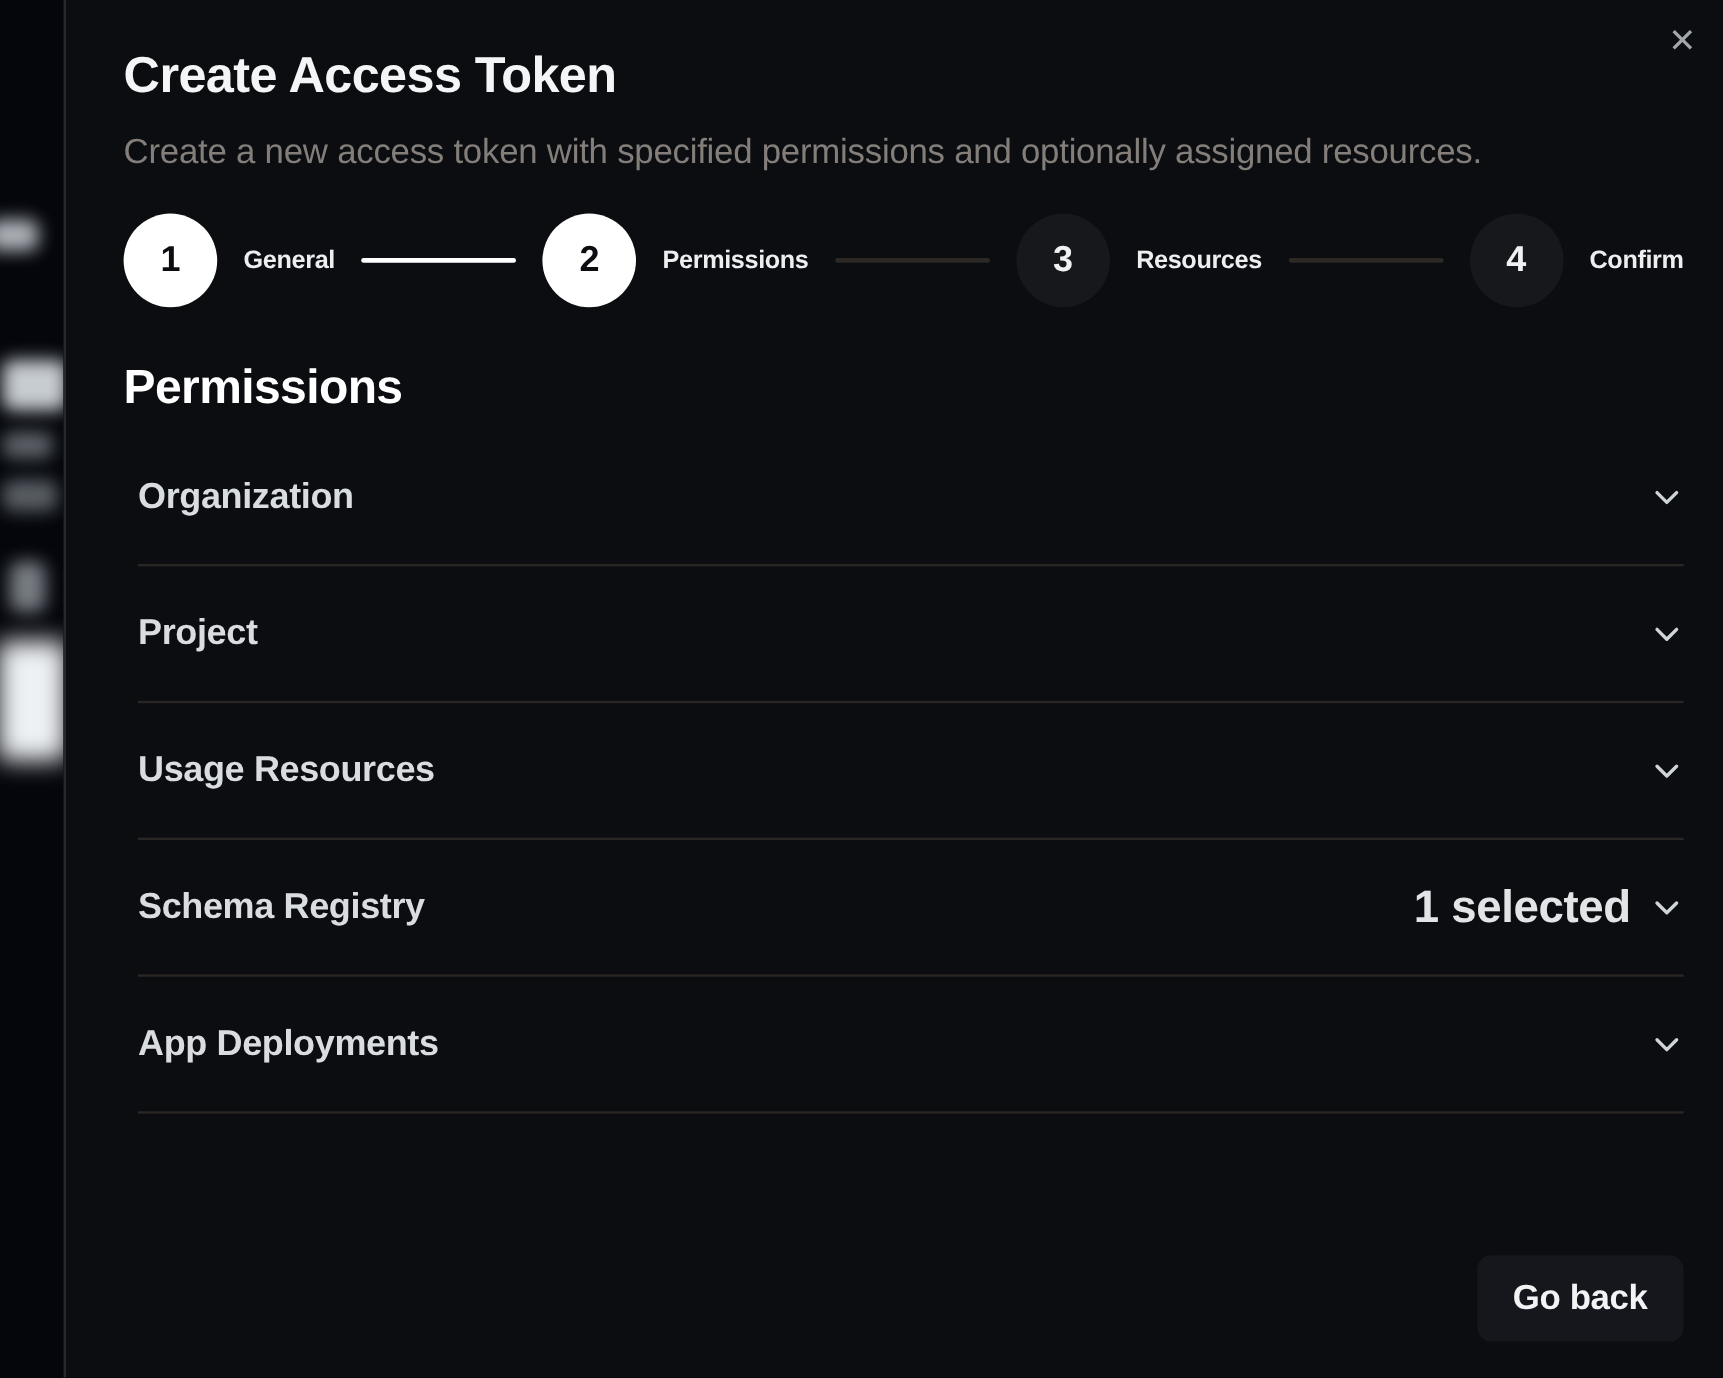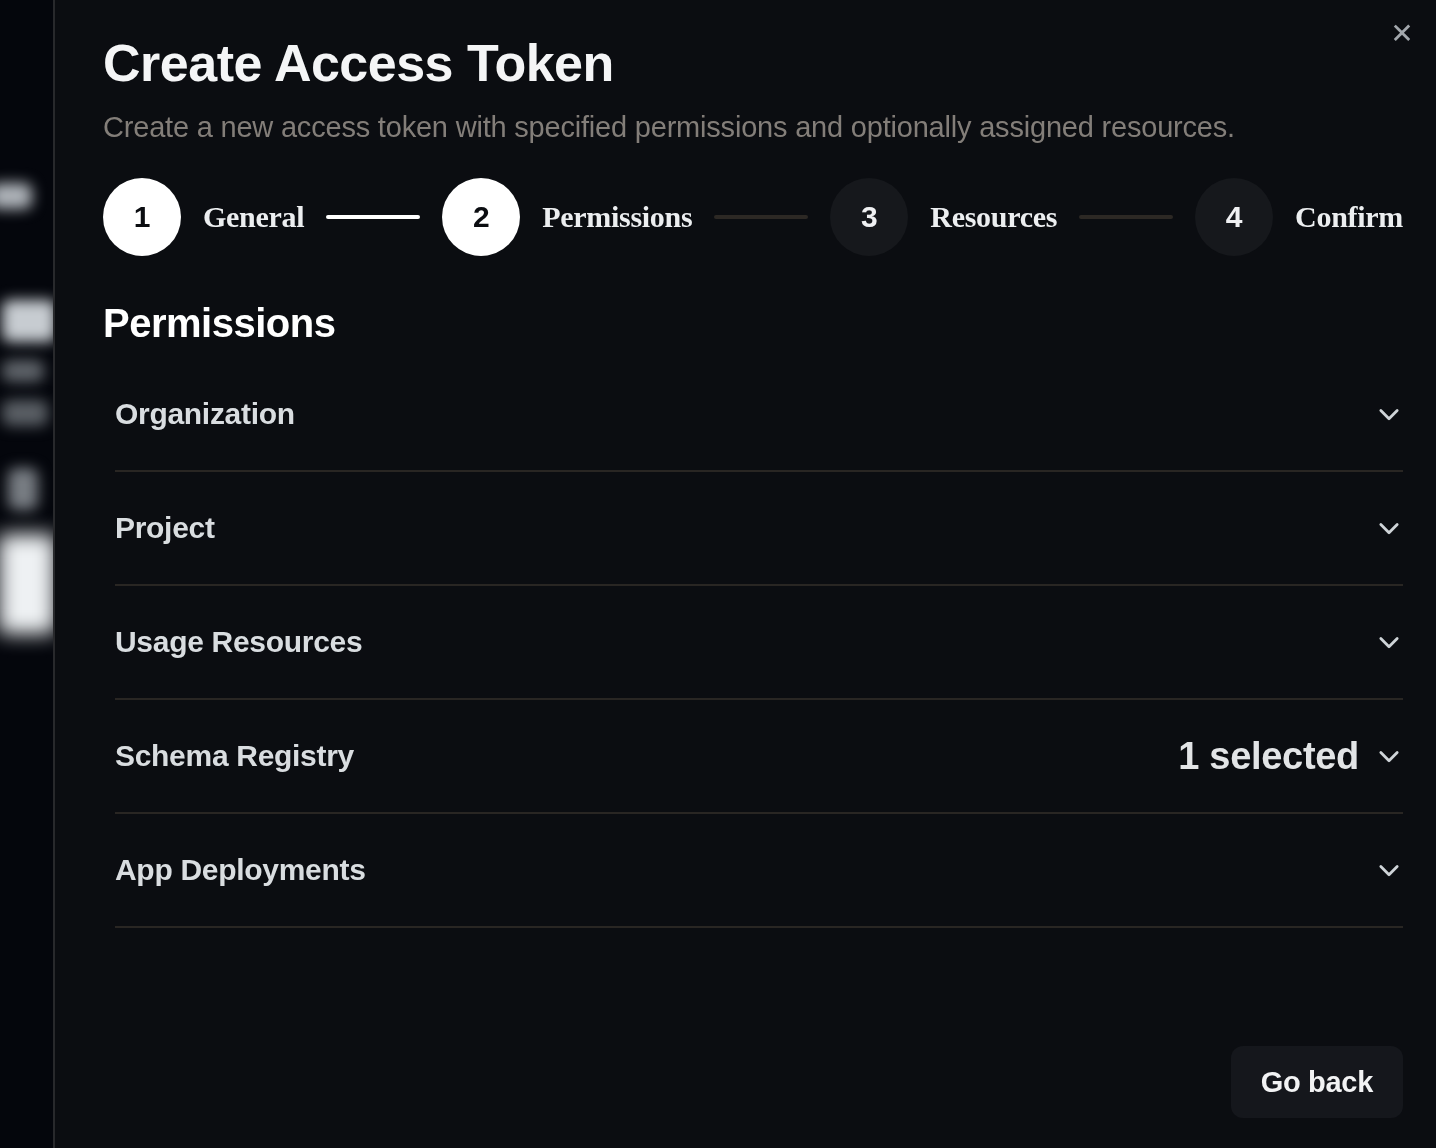--- a/index.html
+++ b/index.html
@@ -34,21 +34,21 @@
   .close-btn {
     position: absolute; top: 12px; right: 12px;
     width: 44px; height: 44px;
     display: flex; align-items: center; justify-content: center;
     font-size: 28px; color: #a2a7ac; cursor: pointer;
     background: none; border: none; line-height: 1;
   }
 
   .modal-title {
     margin-top: 42px;
-    font-size: 52px; font-weight: 700; color: #f4f5f6;
+    font-size: 42px; font-weight: 700; color: #f4f5f6;
     letter-spacing: -0.5px; line-height: 42px;
   }
   .modal-subtitle {
     margin-top: 26px;
     font-size: 29px; font-weight: 400; color: #837e79;
     line-height: 34px; letter-spacing: -0.2px;
   }
 
   
   .stepper {
@@ -58,22 +58,22 @@
   .step { display: flex; align-items: center; flex: none; cursor: pointer; }
   .step-circle {
     width: 78px; height: 78px; border-radius: 50%;
     display: flex; align-items: center; justify-content: center;
     font-size: 30px; font-weight: 700; flex: none;
   }
   .step.active .step-circle, .step.done .step-circle { background: #ffffff; color: #0b0d11; }
   .step.todo .step-circle { background: #16181c; color: #f0f1f3; }
   .step-label {
     margin-left: 22px;
-    font-size: 30px; font-weight: 600; color: #eceef0;
-    letter-spacing: -0.3px; white-space: nowrap; font-family: Liberation Serif, serif;
+    font-size: 21px; font-weight: 600; color: #eceef0;
+    letter-spacing: -0.3px; white-space: nowrap;
   }
   .connector { height: 4px; border-radius: 2px; flex: 1 1 0; margin: 0 22px; }
   .connector.done { background: #ffffff; }
   .connector.todo { background: #2c2824; }
 
   
   .section-heading {
     margin-top: 46px;
     font-size: 40px; font-weight: 700; color: #ffffff;
     letter-spacing: -0.5px; line-height: 42px;

